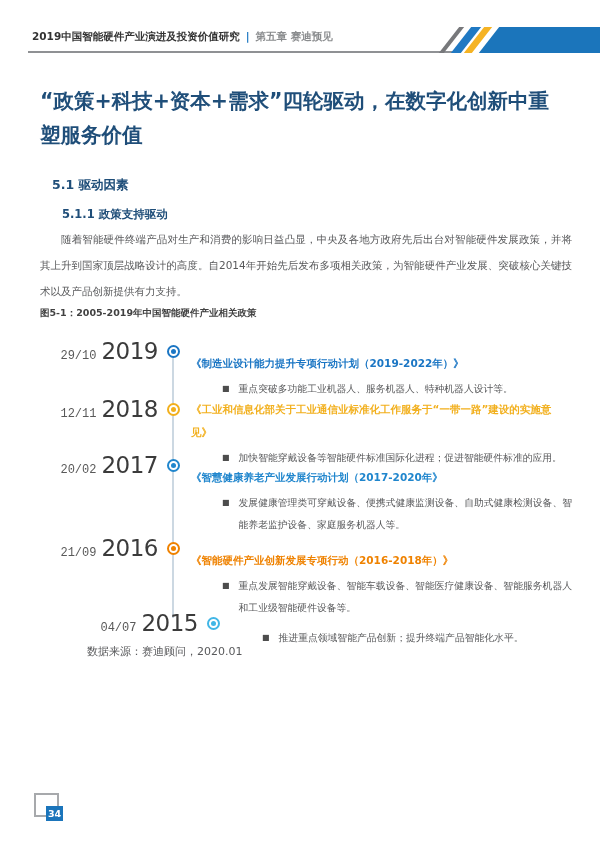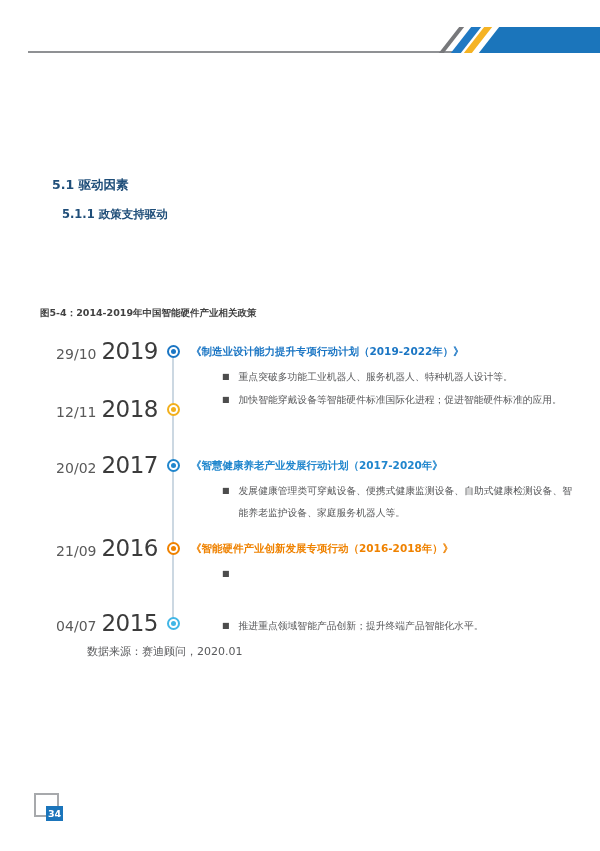--- a/index.html
+++ b/index.html
@@ -62,38 +62,38 @@
   .timeline{position:absolute;top:0;left:0;width:600px;height:851px;}
   .tl-line{
     position:absolute;left:172px;top:350px;height:268px;width:1.5px;
     background:#ccd8e2;
   }
   .tl-row{position:absolute;left:0;right:28px;display:flex;align-items:flex-start;}
   .row-0{top:340px;}
   .row-1{top:386px;}
   .row-2{top:454px;}
   .row-3{top:537px;}
-  .row-4{top:612px;}
+  .row-4{top:612px;padding-left:40px;}
 
   .tl-date{
     width:158px;flex:none;display:flex;justify-content:flex-end;
     align-items:baseline;gap:5px;
   }
-  .tl-day{font-size:14px;color:#595959;}
+  .tl-day{font-size:12px;color:#595959;font-family:Liberation Mono, monospace;}
   .tl-year{font-size:23px;line-height:23px;color:#3b3b3b;letter-spacing:-0.5px;}
   .tl-markerbox{width:31px;flex:none;display:flex;justify-content:center;padding-top:5px;}
   .tl-marker{
     box-sizing:border-box;width:13px;height:13px;border-radius:50%;
     border:2.5px solid var(--accent,#1b76c4);background:#ffffff;
     display:flex;align-items:center;justify-content:center;
   }
   .tl-dot{width:5px;height:5px;border-radius:50%;background:var(--accent,#1b76c4);}
   .shift .tl-date,.shift .tl-markerbox{margin-top:12px;text-align:right;}
 
-  .tl-content{flex:1;padding-left:2px;}
+  .tl-content{flex:1;padding-left:2px;margin-top:12px;}
   .tl-title{
     font-size:10.5px;font-weight:bold;line-height:23px;
     color:var(--accent,#1b76c4);
   }
   .tl-bullet{
     display:flex;gap:9px;padding-left:31px;margin-top:3px;
     font-size:9.8px;line-height:22px;color:#58595b;text-align:justify;
   }
   .tl-bullet .sq{flex:none;font-size:8px;line-height:22px;color:#4d4d4d;}
 
@@ -111,31 +111,36 @@
     position:absolute;left:46px;top:806px;width:17px;height:15px;
     background:#1b75bb;color:#ffffff;font-size:9.5px;font-weight:bold;
     display:flex;align-items:center;justify-content:center;
   }
 </style>
 </head>
 <body>
 
 <div class="page">
 
+  <div class="header-text">
+    <span class="report">2019中国智能硬件产业演进及投资价值研究</span><span class="sep">|</span><span class="chapter">第五章 赛迪预见</span>
+  </div>
   <div class="header-rule"></div>
   <div class="deco">
     <span class="stripe s-gray"></span>
     <span class="stripe s-blue"></span>
     <span class="stripe s-yellow"></span>
     <span class="stripe s-bar"></span>
   </div>
 
+  <div class="main-title">“政策+科技+资本+需求”四轮驱动，在数字化创新中重塑服务价值</div>
   <div class="sec1">5.1 驱动因素</div>
   <div class="sec11">5.1.1 政策支持驱动</div>
-  <div class="fig-caption">图5-4：2014-2019年中国智能硬件产业相关政策</div>
+  <div class="body-para">随着智能硬件终端产品对生产和消费的影响日益凸显，中央及各地方政府先后出台对智能硬件发展政策，并将其上升到国家顶层战略设计的高度。自2014年开始先后发布多项相关政策，为智能硬件产业发展、突破核心关键技术以及产品创新提供有力支持。</div>
+  <div class="fig-caption">图5-1：2005-2019年中国智能硬件产业相关政策</div>
 
   <div class="timeline">
     <div class="tl-line"></div>
 
     <div class="tl-row row-0" style="--accent: #1b76c4;">
       <div class="tl-date">
         <span class="tl-day">29/10</span>
         <span class="tl-year">2019</span>
       </div>
       <div class="tl-markerbox">
@@ -156,20 +161,21 @@
       <div class="tl-date">
         <span class="tl-day">12/11</span>
         <span class="tl-year">2018</span>
       </div>
       <div class="tl-markerbox">
         <span class="tl-marker">
             <span class="tl-dot"></span>
           </span>
       </div>
       <div class="tl-content">
+        <div class="tl-title">《工业和信息化部关于工业通信业标准化工作服务于“一带一路”建设的实施意见》</div>
         <div class="tl-bullet">
           <span class="sq">■</span>
           <span>加快智能穿戴设备等智能硬件标准国际化进程；促进智能硬件标准的应用。</span>
         </div>
       </div>
     </div>
 
     <div class="tl-row row-2" style="--accent: #2086cd;">
       <div class="tl-date">
         <span class="tl-day">20/02</span>
@@ -196,20 +202,21 @@
       </div>
       <div class="tl-markerbox">
         <span class="tl-marker">
             <span class="tl-dot"></span>
           </span>
       </div>
       <div class="tl-content">
         <div class="tl-title">《智能硬件产业创新发展专项行动（2016-2018年）》</div>
         <div class="tl-bullet">
           <span class="sq">■</span>
+          <span>重点发展智能穿戴设备、智能车载设备、智能医疗健康设备、智能服务机器人和工业级智能硬件设备等。</span>
         </div>
       </div>
     </div>
 
     <div class="tl-row row-4" style="--accent: #41b6e6;">
       <div class="tl-date">
         <span class="tl-day">04/07</span>
         <span class="tl-year">2015</span>
       </div>
       <div class="tl-markerbox">

